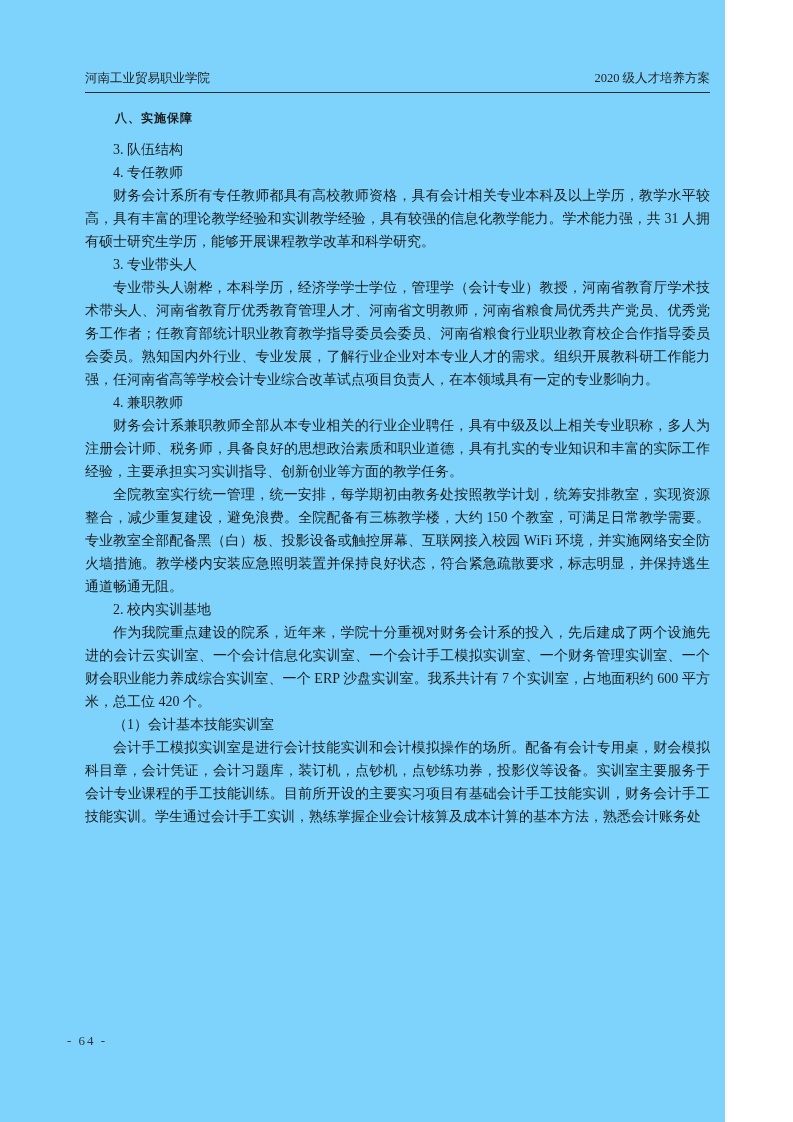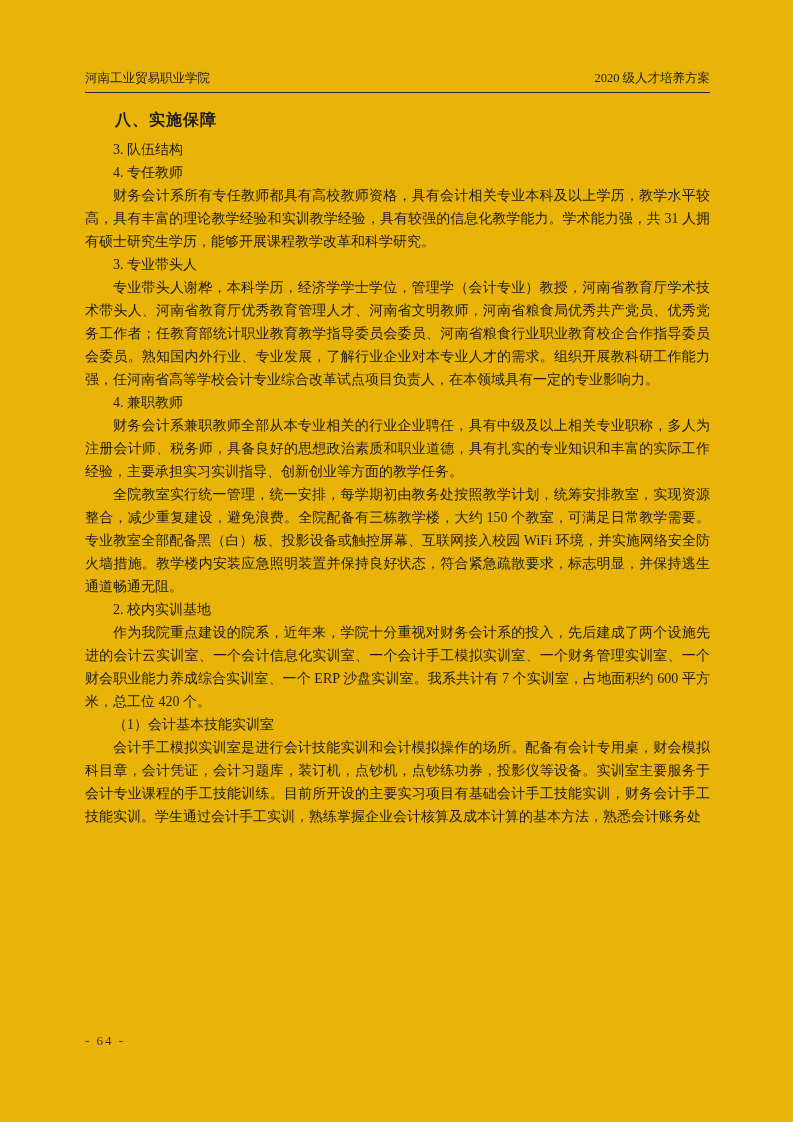--- a/index.html
+++ b/index.html
@@ -2,23 +2,23 @@
 <html lang="zh"><head>
 <meta charset="utf-8">
 <style>
   html, body {
     margin: 0;
     padding: 0;
     background: #ffffff;
   }
   .page {
     position: relative;
-    width: 793px;
+    width: 725px;
     height: 1122px;
-    background: #eab308;
+    background: #7dd3fc;
     overflow: hidden;
     font-family: "Liberation Serif", "DejaVu Serif", serif;
     color: #1c1c1c;
   }
   .content {
     position: absolute;
     left: 85px;
     top: 70px;
     width: 625px;
   }
@@ -26,26 +26,26 @@
     display: flex;
     justify-content: space-between;
     align-items: flex-end;
     font-size: 12.5px;
     line-height: 17px;
     padding-bottom: 5px;
     border-bottom: 1.5px solid #2a2a2a;
     color: #222;
   }
   .h1 {
-    font-size: 16px;
+    font-size: 12px;
     font-weight: bold;
     line-height: 21px;
     margin: 16px 0 8px 0;
     padding-left: 30px;
-    font-family: Liberation Serif, serif;
+    font-family: Liberation Mono, monospace;
     letter-spacing: 1px;
   }
   .h2 {
     font-size: 16.5px;
     font-weight: bold;
     line-height: 21px;
     margin: 11px 0 6px 0;
     padding-left: 36px;
     font-family: "Liberation Sans", "DejaVu Sans", sans-serif;
     letter-spacing: 0.5px;
@@ -57,21 +57,21 @@
   }
   .para {
     font-size: 14px;
     line-height: 23px;
     text-align: justify;
     text-indent: 2em;
     margin: 0;
   }
   .doc-footer {
     position: absolute;
-    left: 85px;
+    left: 67px;
     top: 1033px;
     font-size: 13px;
     color: #333;
     letter-spacing: 2px;
   }
 </style>
 </head>
 <body>
 
 <div class="page">

